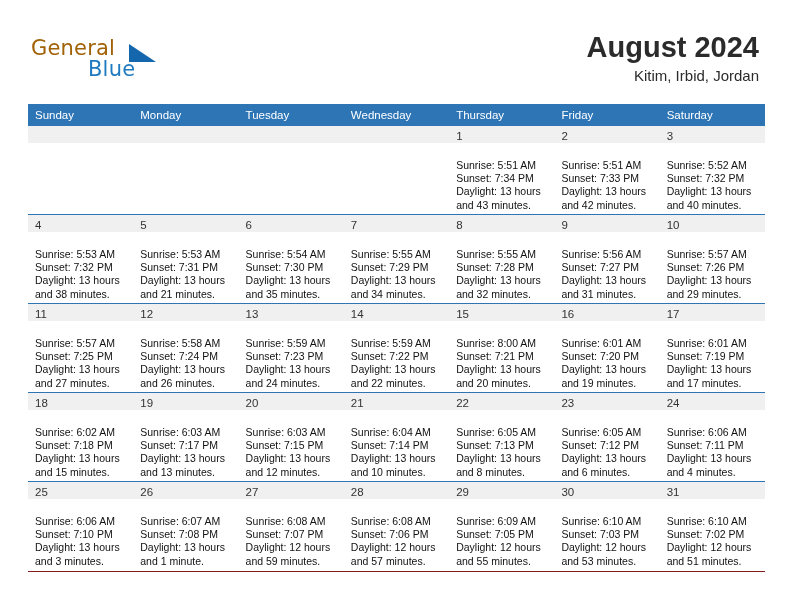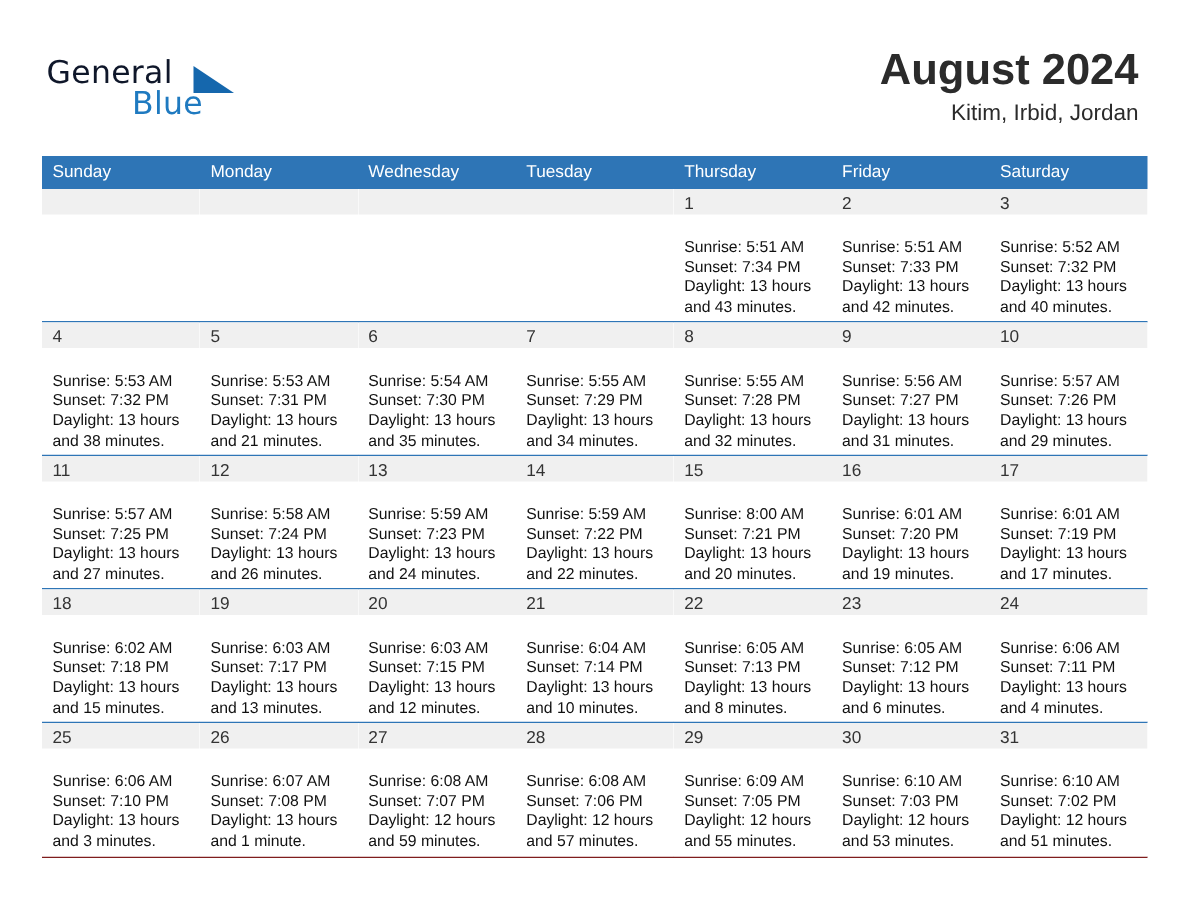--- a/index.html
+++ b/index.html
@@ -34,21 +34,21 @@
     left: 31px;
     top: 36px;
     width: 180px;
     height: 50px;
   }
   .logo-general {
     position: absolute;
     left: 0;
     top: 0;
     font-size: 21px;
-    color: #0f172a;
+    color: #a16207;
     letter-spacing: 0.2px;
     font-family: "DejaVu Sans", sans-serif;
   }
   .logo-blue {
     position: absolute;
     left: 57px;
     top: 21px;
     font-size: 21px;
     color: #1f7ac0;
     letter-spacing: 0.2px;
@@ -167,22 +167,22 @@
       <div class="month-title">August 2024</div>
       <div class="location">Kitim, Irbid, Jordan</div>
     </div>
   </div>
 
   <div class="calendar">
 
     <div class="weekday-row">
       <div class="weekday">Sunday</div>
       <div class="weekday">Monday</div>
+      <div class="weekday">Tuesday</div>
       <div class="weekday">Wednesday</div>
-      <div class="weekday">Tuesday</div>
       <div class="weekday">Thursday</div>
       <div class="weekday">Friday</div>
       <div class="weekday">Saturday</div>
     </div>
 
     <div class="week-row first">
       <div class="day-cell empty">
         <div class="day-number-band"><span class="day-number"></span></div>
 
       </div>

